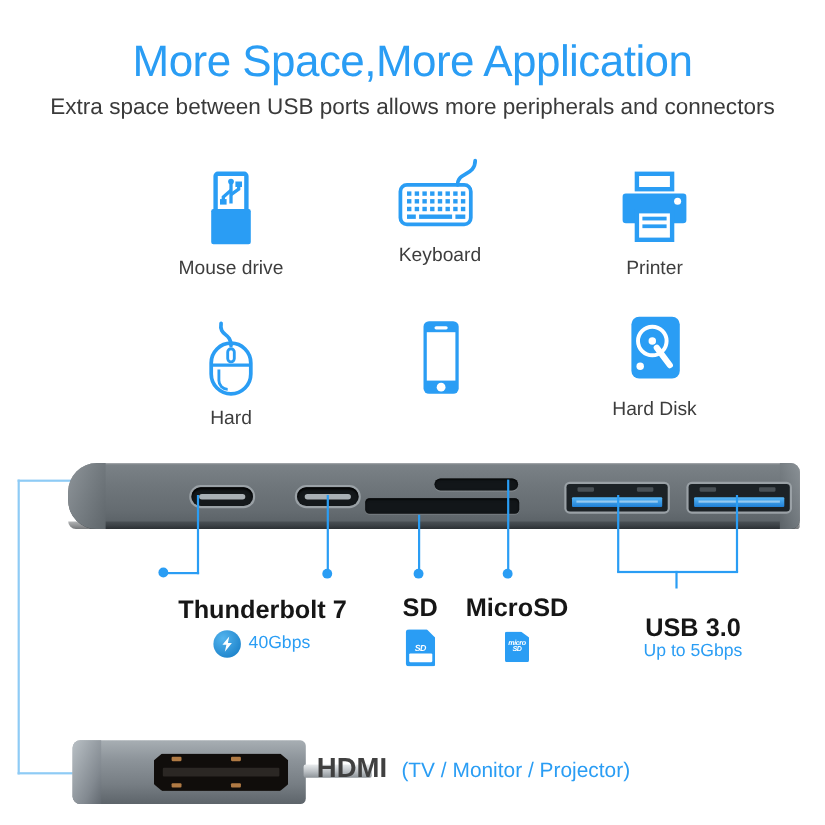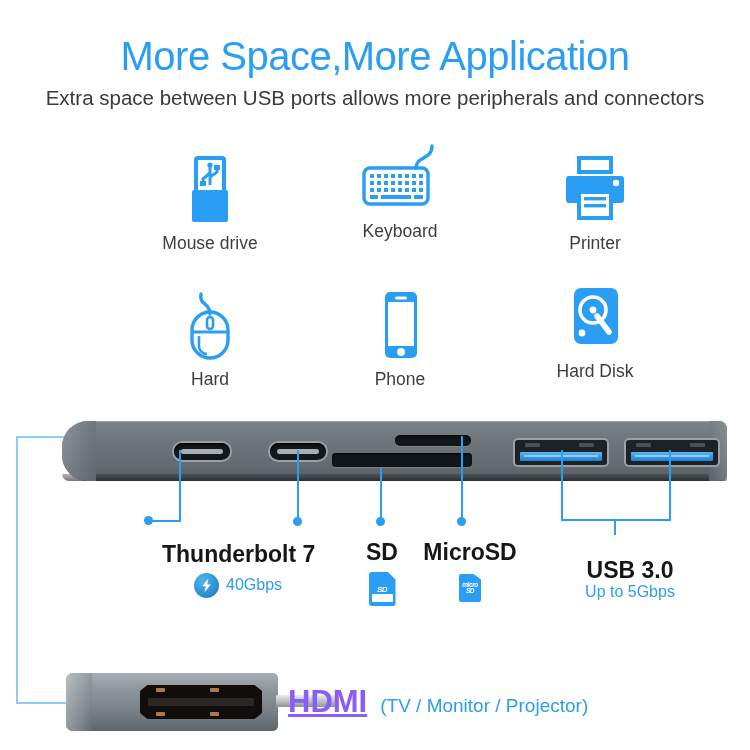--- a/index.html
+++ b/index.html
@@ -343,24 +343,23 @@
     border-radius: 2px;
   }
   .lbl-hdmi {
     position: absolute;
     left: 288px; top: 684px;
     display: flex;
     align-items: baseline;
     gap: 13px;
   }
   .lbl-hdmi .main {
-    font-size: 31px;
+    font-size: 25px;
     font-weight: bold;
-    color: #8b5cf6;
-    text-decoration: underline;
+    color: #404040;
   }
   .lbl-hdmi .sub {
     font-size: 19px;
     color: #2a9df4;
     white-space: nowrap;
   }
 </style>
 </head>
 <body>
 
@@ -453,21 +452,20 @@
 
   <div class="periph p-phone">
     <div class="glyph">
       <svg width="50" height="74" viewBox="0 0 50 74">
         <rect x="10" y="4" width="32" height="66" rx="5" fill="#2a9df4"></rect>
         <rect x="13" y="14" width="26" height="44" fill="#ffffff"></rect>
         <rect x="20" y="8.5" width="12" height="3" rx="1.5" fill="#ffffff"></rect>
         <circle cx="26" cy="64" r="4" fill="#ffffff"></circle>
       </svg>
     </div>
-    <div class="plabel">Phone</div>
   </div>
 
   <div class="periph p-hdd">
     <div class="glyph">
       <svg width="62" height="74" viewBox="0 0 62 74">
         <rect x="10" y="8" width="44" height="56" rx="7" fill="#2a9df4"></rect>
         <circle cx="29" cy="30" r="13" fill="none" stroke="#ffffff" stroke-width="3.6"></circle>
         <circle cx="29" cy="30" r="3.4" fill="#ffffff"></circle>
         <path d="M33 36 L45 52" stroke="#ffffff" stroke-width="5.5" stroke-linecap="round"></path>
         <circle cx="18" cy="53" r="3.4" fill="#ffffff"></circle>

